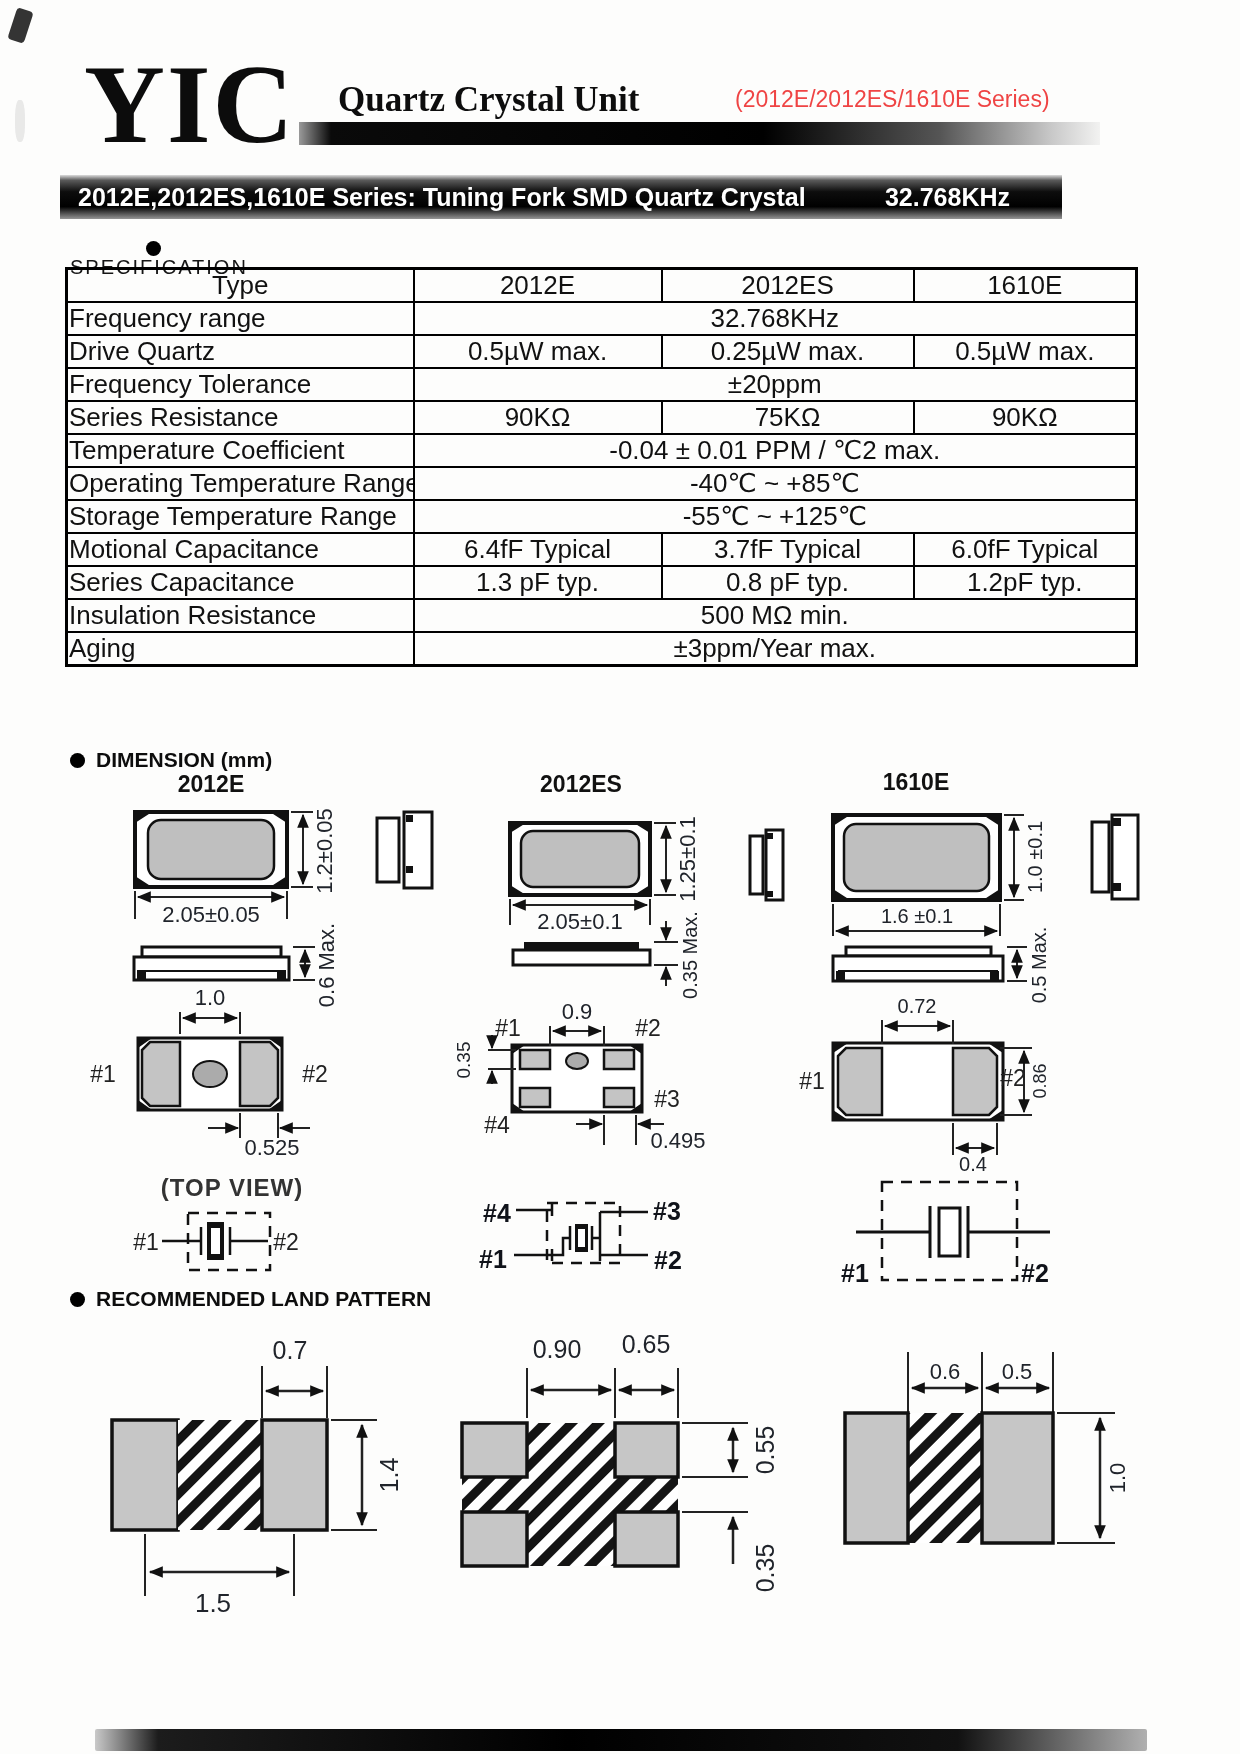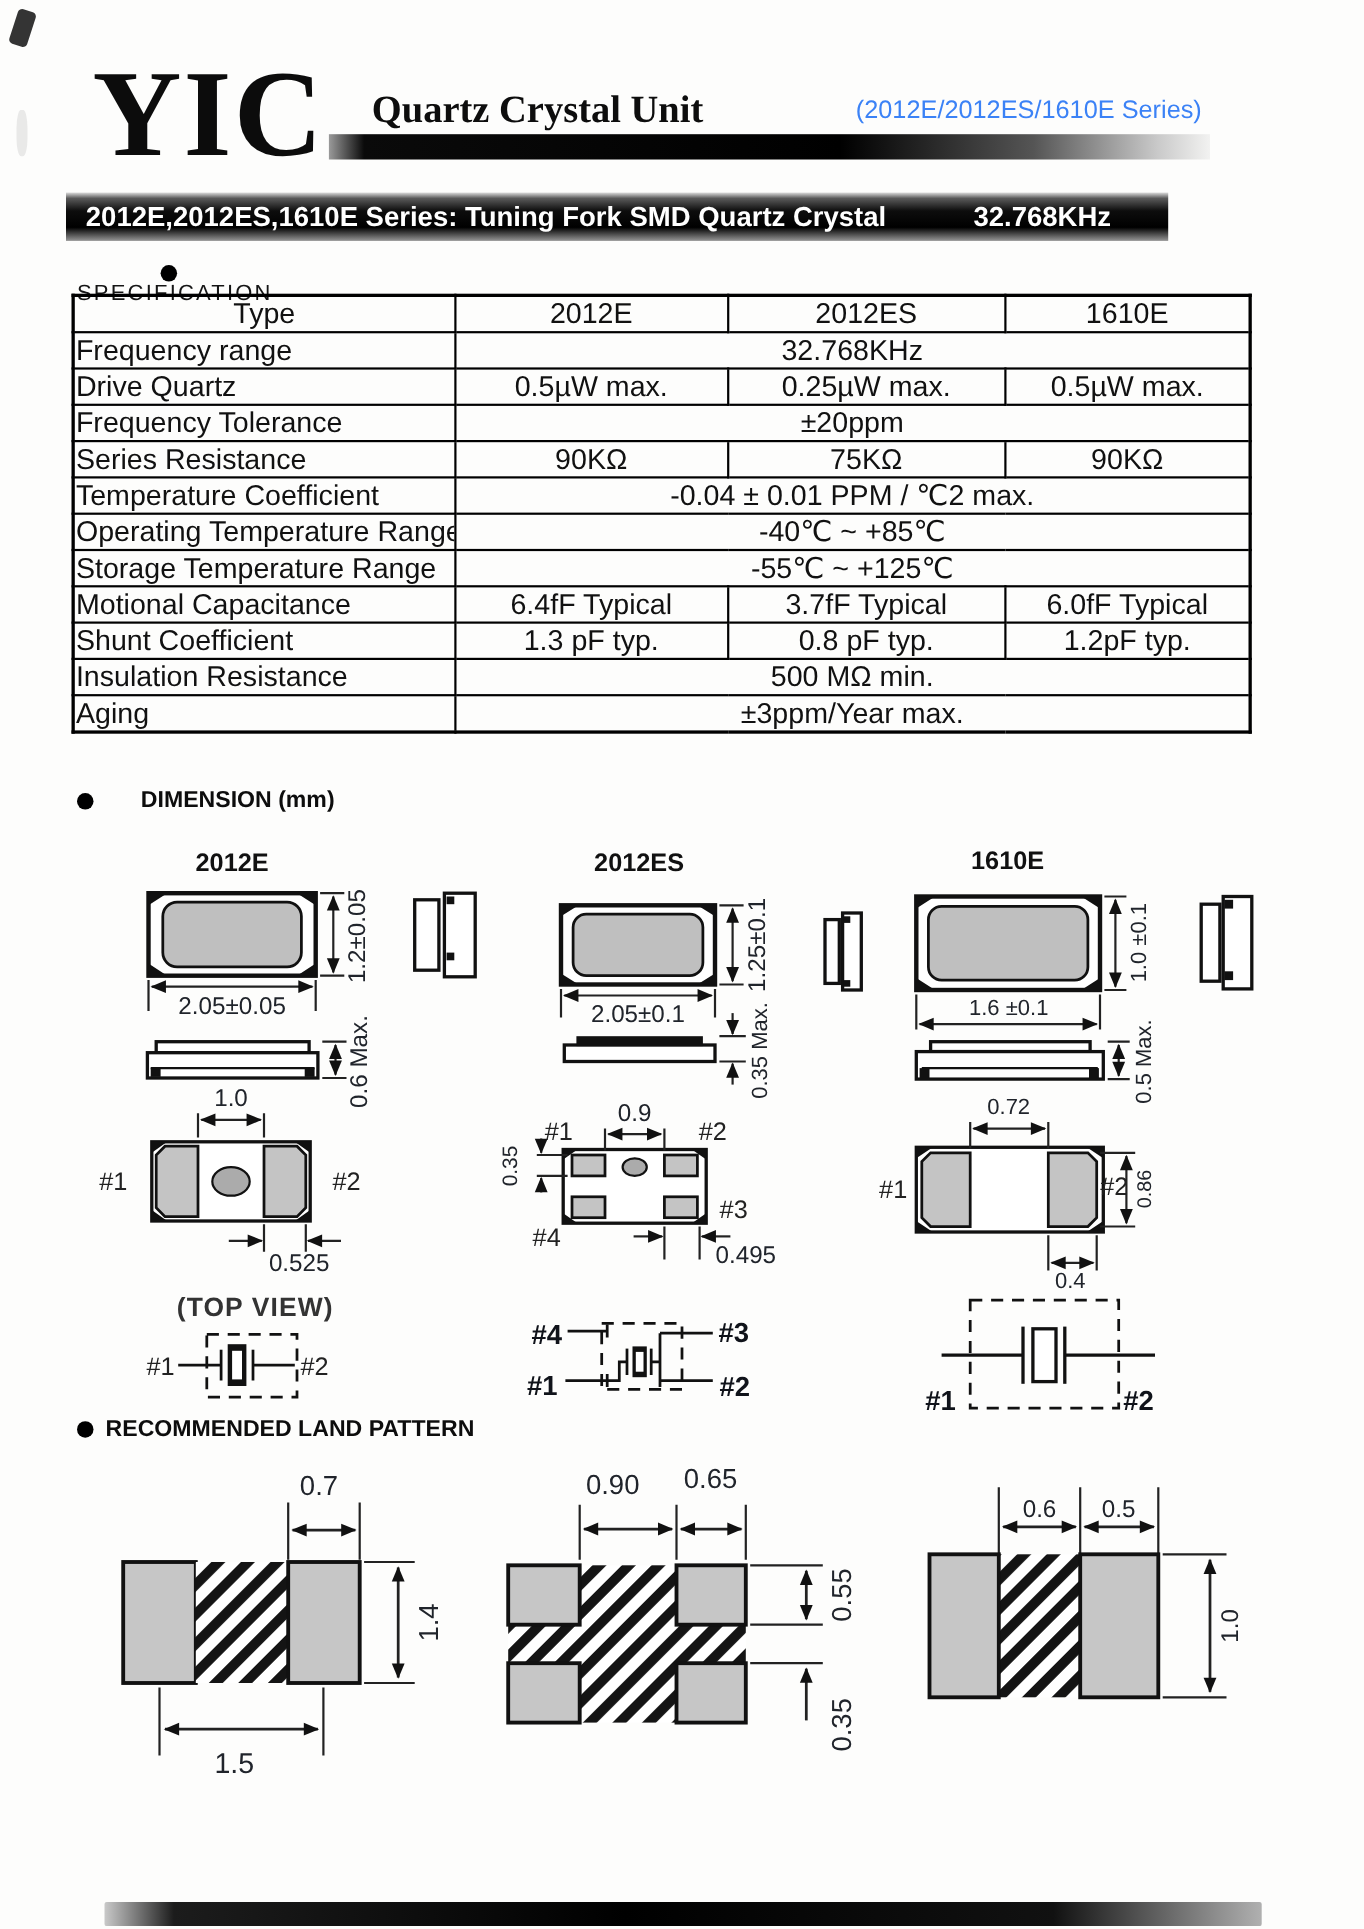--- a/index.html
+++ b/index.html
@@ -8,33 +8,33 @@
   
   .artifact-a{position:absolute;left:12px;top:9px;width:17px;height:33px;background:#181818;
               transform:rotate(18deg);border-radius:4px;opacity:.88;}
   .artifact-b{position:absolute;left:15px;top:100px;width:10px;height:42px;background:#c2c2c2;
               opacity:.35;border-radius:40%;}
   
   #logo{position:absolute;left:84px;top:48px;font-family:"Liberation Serif","DejaVu Serif",serif;
         font-weight:bold;font-size:112px;line-height:1.0;letter-spacing:2px;color:#0c0c0c;}
   #doc-title{position:absolute;left:338px;top:80px;font-family:"Liberation Serif","DejaVu Serif",serif;
         font-weight:bold;font-size:35px;color:#0d0d0d;}
-  #series-note{position:absolute;left:735px;top:86px;font-size:23px;color:#3b82f6;margin-left:43px;}
+  #series-note{position:absolute;left:735px;top:86px;font-size:23px;color:#ef4444;}
   #title-rule{position:absolute;left:299px;top:122px;width:801px;height:23px;
         background:linear-gradient(90deg,#9a9a9a 0%,#0a0a0a 4%,#000 58%,#555 80%,#c9c9c9 94%,#f2f2f1 100%);}
   #banner{position:absolute;left:60px;top:175px;width:1002px;height:44px;display:flex;align-items:center;
         background:linear-gradient(180deg,#dcdcdc 0%,#5a5a5a 12%,#0d0d0d 38%,#000 72%,#969696 100%);}
   #banner-title{color:#fff;font-weight:bold;font-size:25px;margin-left:18px;flex:1;}
   #banner-freq{color:#fff;font-weight:bold;font-size:25px;margin-right:52px;}
   
   .sec-heading{position:absolute;display:flex;align-items:center;}
   .bullet{width:15px;height:15px;border-radius:50%;background:#000;margin-right:11px;flex:none;}
   #spec-heading{left:70px;top:241px;flex-direction:column;}
   #spec-heading .sec-label{font-size:20px;letter-spacing:2px;color:#151515;}
-  #dim-heading{left:70px;top:716px;gap:32px;}
+  #dim-heading{left:70px;top:748px;}
   #land-heading{left:70px;top:1287px;}
   .bold-label{font-size:21px;font-weight:bold;color:#0d0d0d;}
   
   #spec-table{position:absolute;left:65px;top:267px;width:1070px;border-collapse:collapse;
         table-layout:fixed;font-size:26px;}
   #spec-table td{border:2px solid #000;height:30px;padding:0;vertical-align:middle;overflow:hidden;white-space:nowrap;}
   #spec-table{border:3px solid #000;}
   #spec-table .lab{text-align:left;padding-left:1px;}
   #spec-table .c{text-align:center;}
   
@@ -130,21 +130,21 @@
       <td class="lab">Storage Temperature Range</td>
       <td class="c" colspan="3">-55℃ ~ +125℃</td>
     </tr>
     <tr>
       <td class="lab">Motional Capacitance</td>
       <td class="c">6.4fF Typical</td>
       <td class="c">3.7fF Typical</td>
       <td class="c">6.0fF Typical</td>
     </tr>
     <tr>
-      <td class="lab">Shunt Coefficient</td>
+      <td class="lab">Series Capacitance</td>
       <td class="c">1.3 pF typ.</td>
       <td class="c">0.8 pF typ.</td>
       <td class="c">1.2pF typ.</td>
     </tr>
     <tr>
       <td class="lab">Insulation Resistance</td>
       <td class="c" colspan="3">500 MΩ min.</td>
     </tr>
     <tr>
       <td class="lab">Aging</td>

